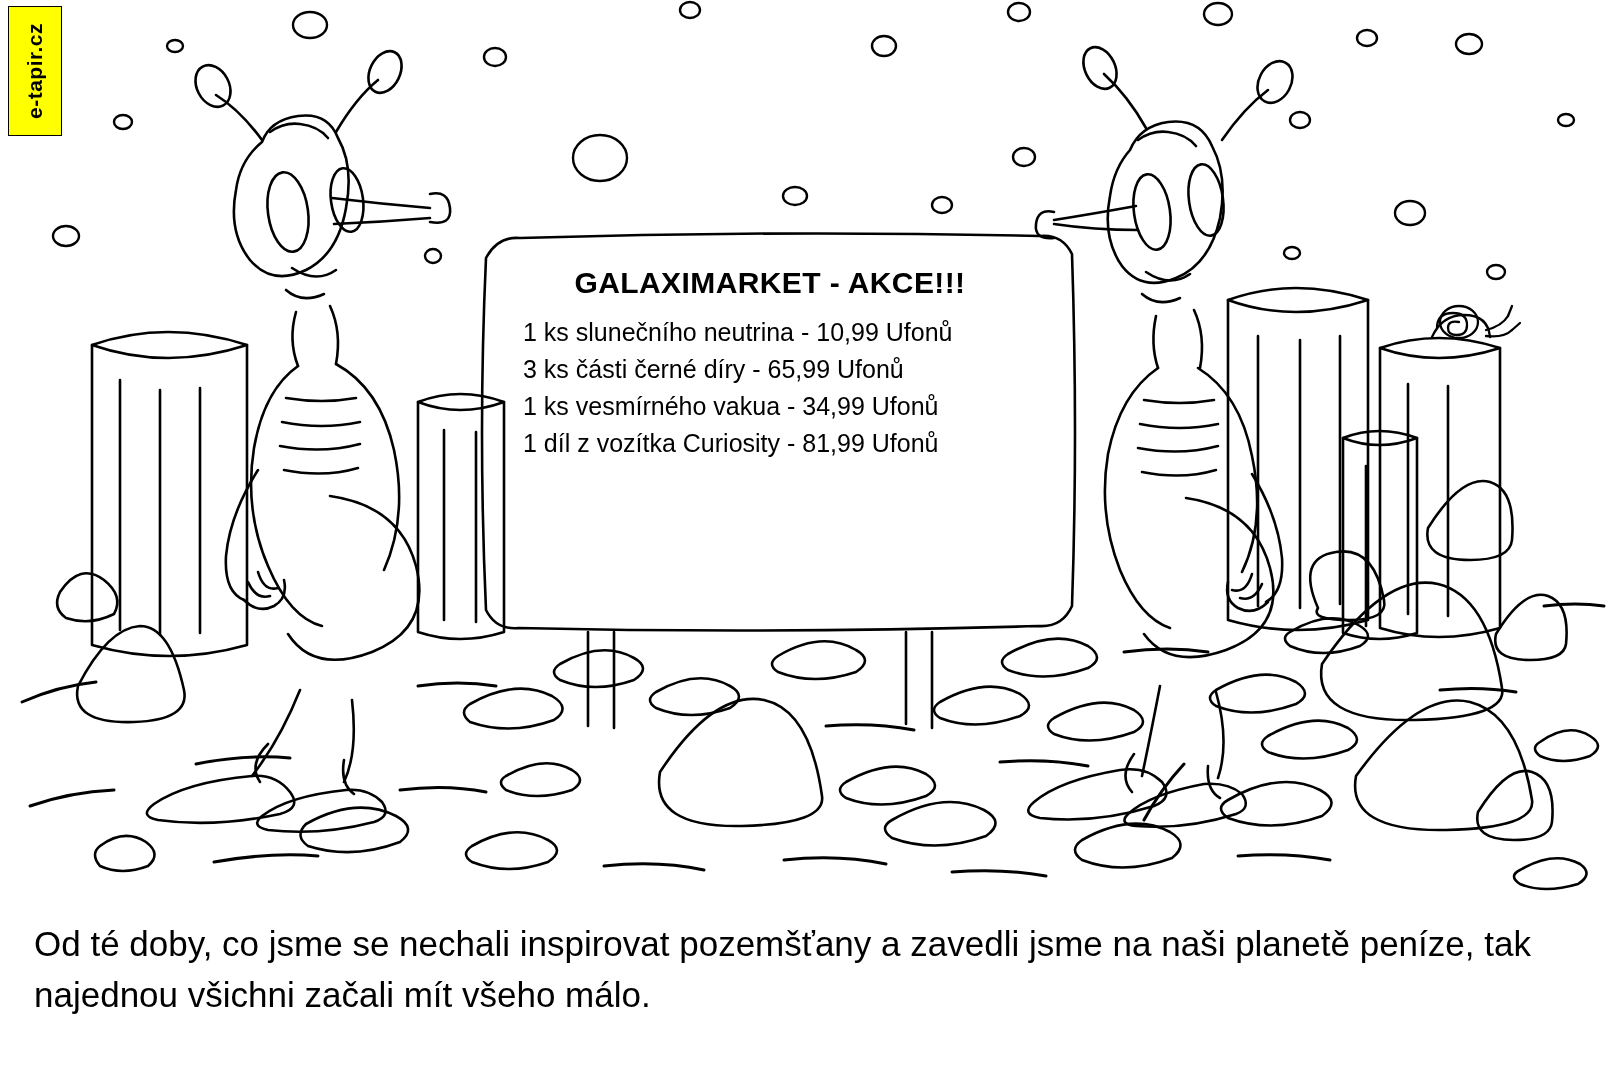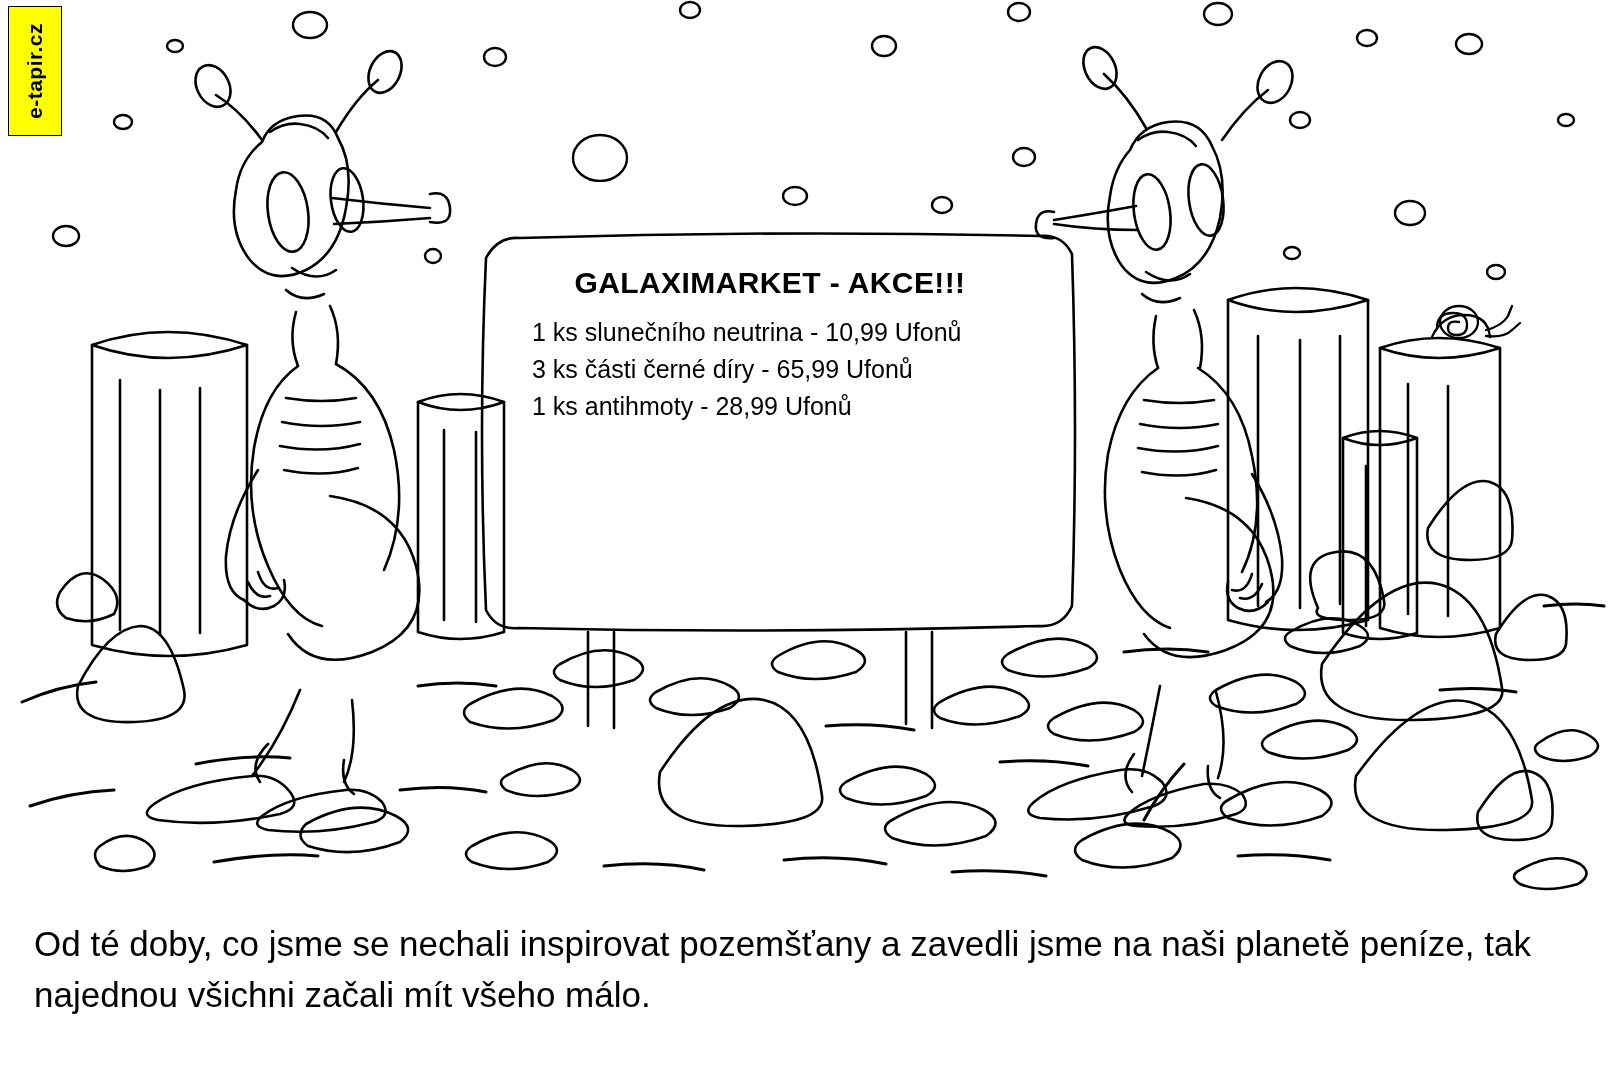--- a/index.html
+++ b/index.html
@@ -82,21 +82,21 @@
     font-family: "Liberation Sans", sans-serif;
     font-size: 30px;
     font-weight: bold;
     color: #000;
     letter-spacing: 0.4px;
     margin-bottom: 14px;
     margin-top: 6px;
   }
   .sign-list {
     list-style: none;
-    margin: 9px;
+    margin: 0;
     padding: 0 0 0 24px;
   }
   .sign-list li {
     font-family: "Liberation Sans", sans-serif;
     font-size: 25px;
     color: #000;
     line-height: 1.48;
     white-space: nowrap;
   }
   .caption {
@@ -310,21 +310,22 @@
   <div class="watermark">
     <span class="wm-text">e-tapir.cz</span>
   </div>
 
   <div class="sign-board">
     <div class="sign-inner">
       <div class="sign-title">GALAXIMARKET - AKCE!!!</div>
       <ul class="sign-list">
         <li>1 ks slunečního neutrina - 10,99 Ufonů</li>
         <li>3 ks části černé díry - 65,99 Ufonů</li>
-        <li>1 ks antihmoty - 28,99 Ufonů</li>
+        <li>1 ks vesmírného vakua - 34,99 Ufonů</li>
+        <li>1 díl z vozítka Curiosity - 81,99 Ufonů</li>
       </ul>
     </div>
   </div>
 
   <div class="signature">LK</div>
 
   <div class="caption">
     <p>Od té doby, co jsme se nechali inspirovat pozemšťany a zavedli jsme na naši planetě peníze, tak najednou všichni začali mít všeho málo.</p>
   </div>
 

